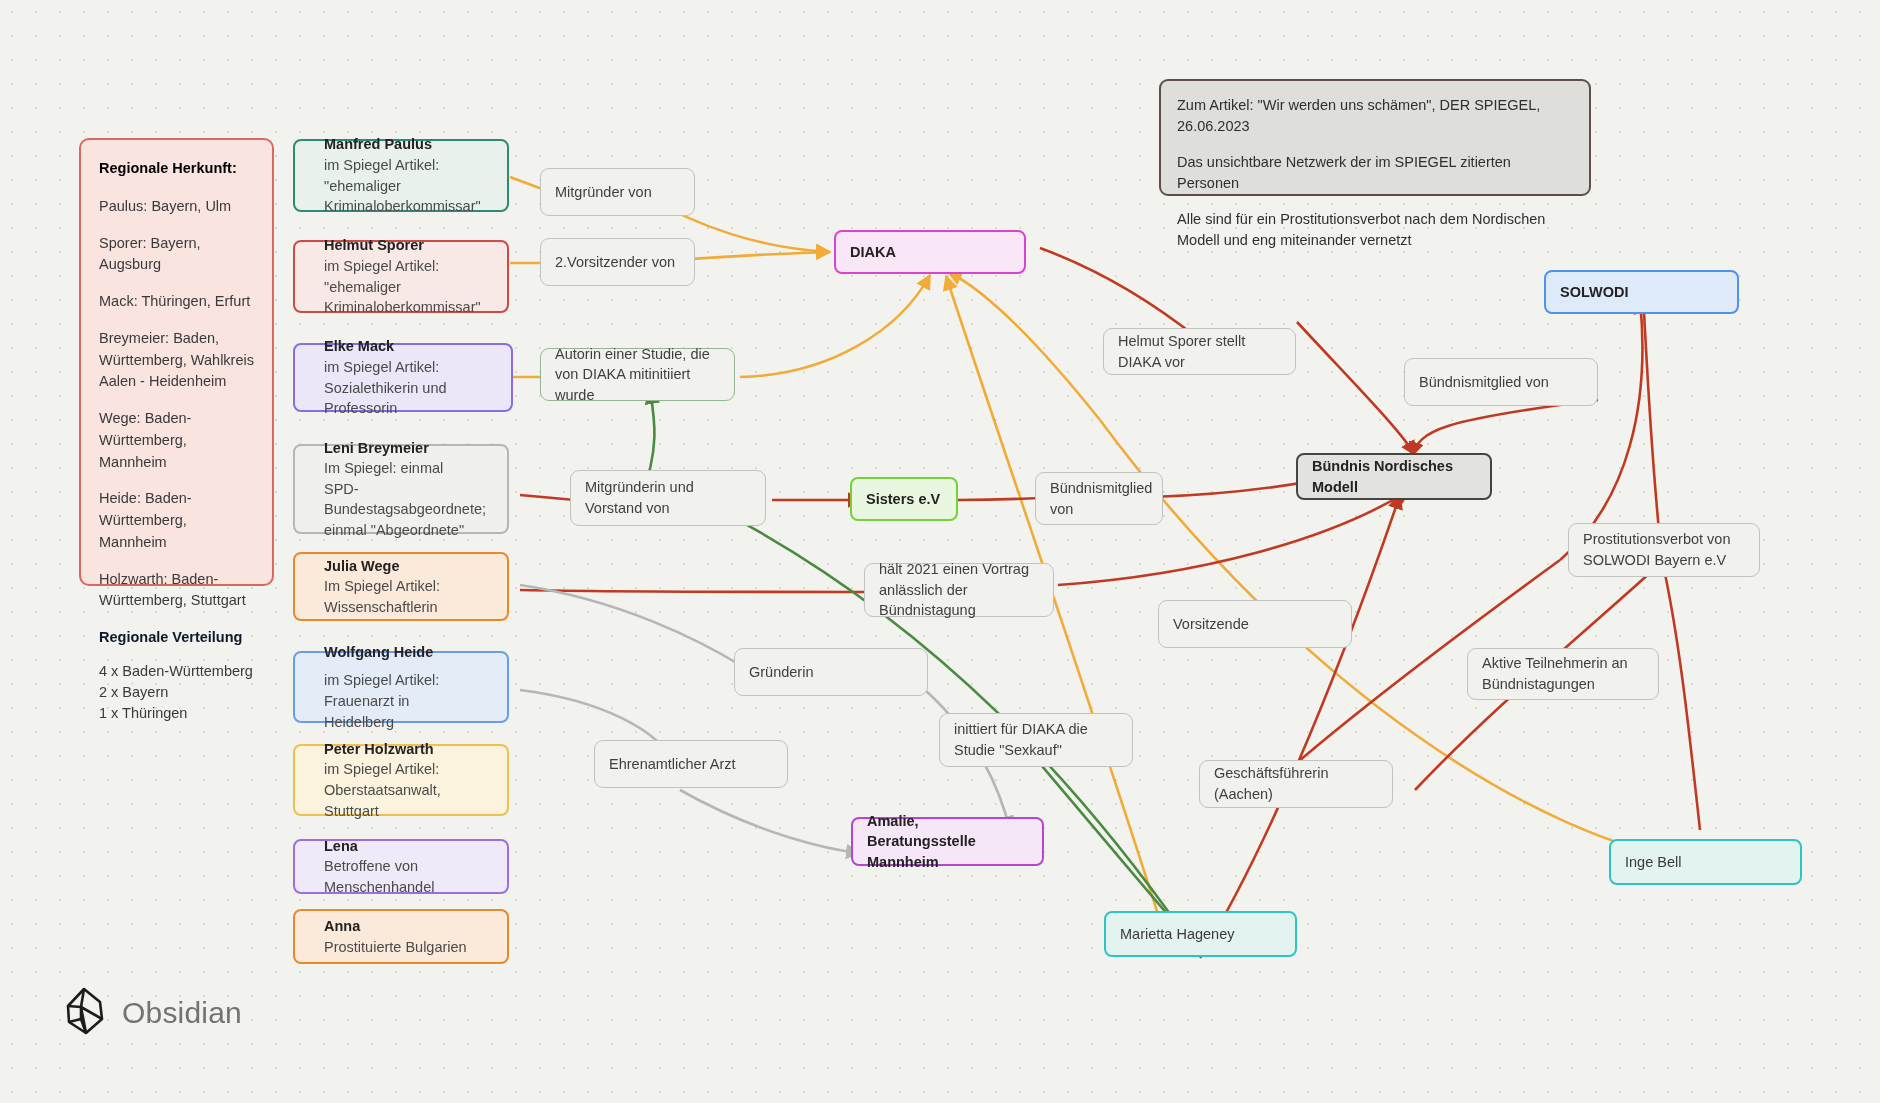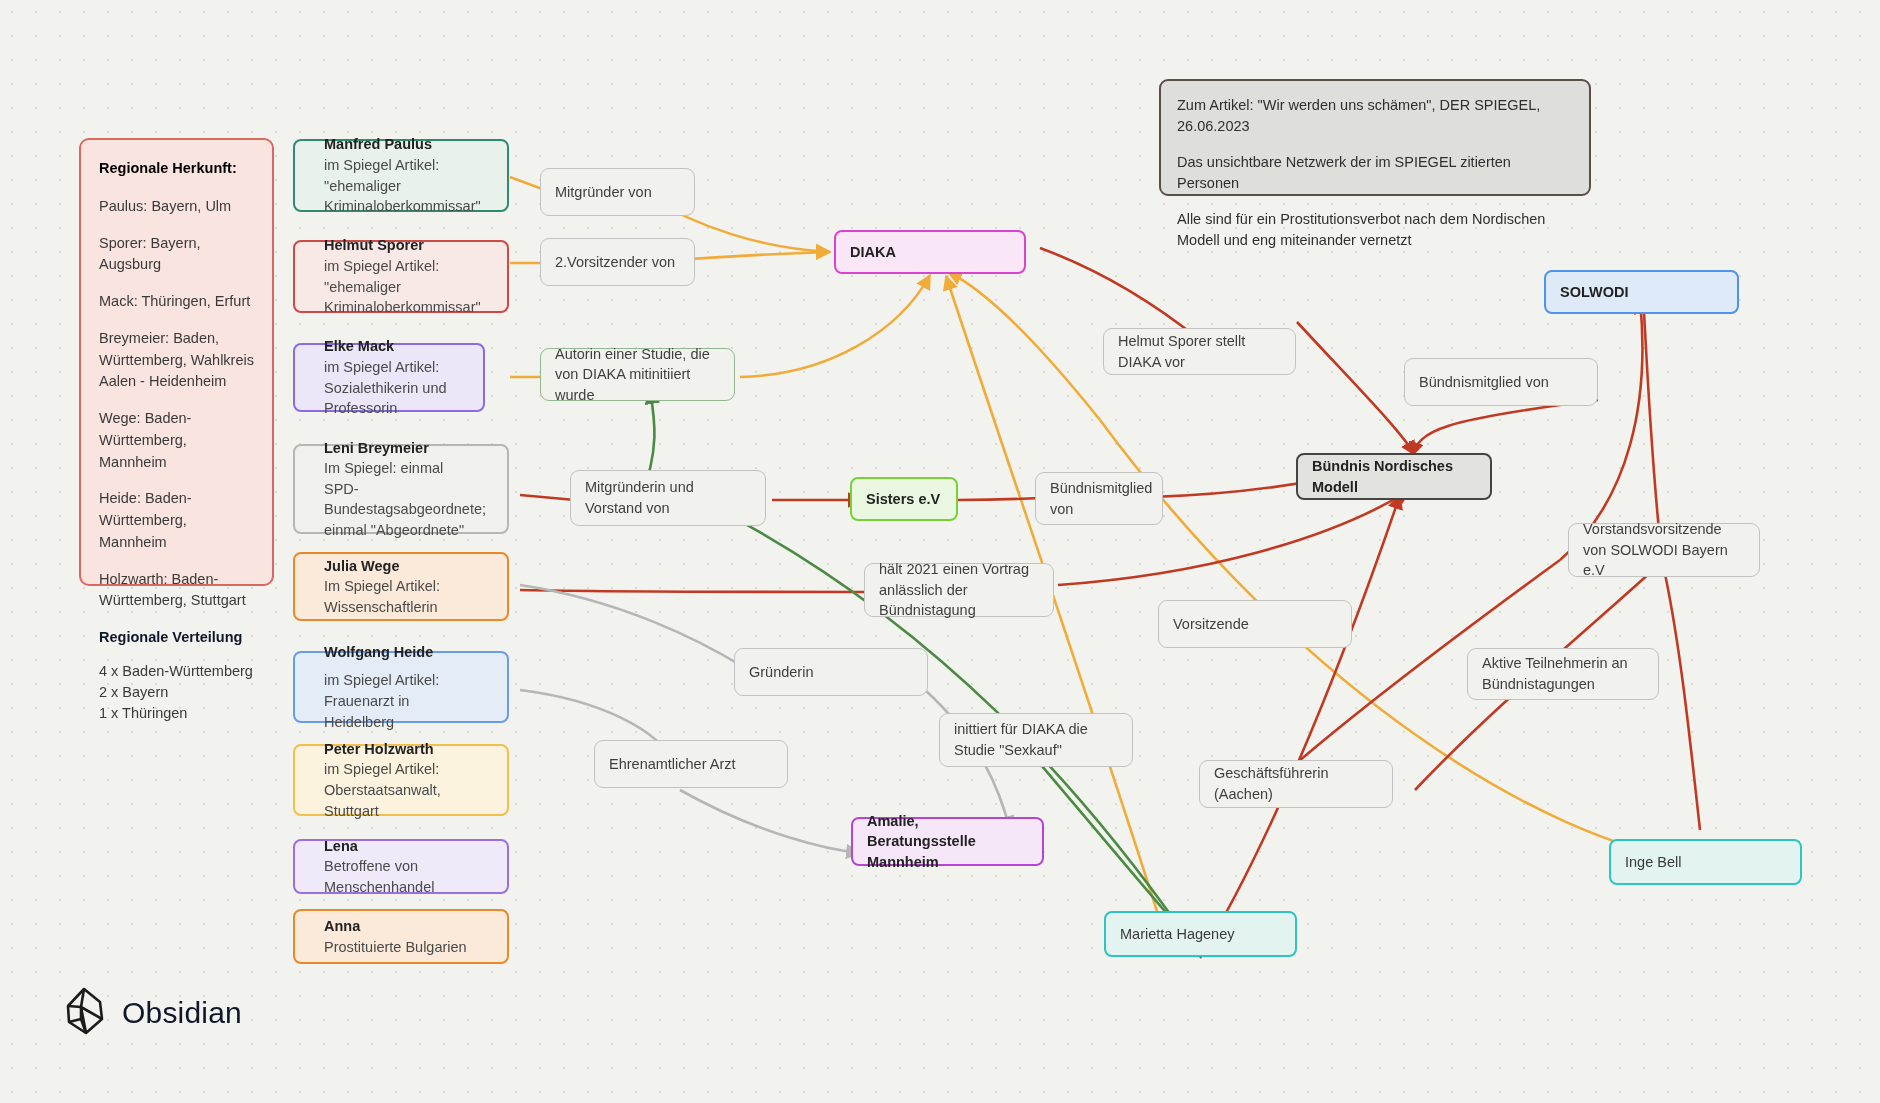--- a/index.html
+++ b/index.html
@@ -86,21 +86,21 @@
     line-height:1.42;
     color:#2f2f2f;
     box-sizing:border-box;
   }
   .infobox p{margin:0 0 16px 0;}
   .infobox p:last-child{margin-bottom:0;}
 
   .brand{
     position:absolute;left:64px;top:986px;
     display:flex;align-items:center;gap:14px;
-    color:#0f172a;
+    color:#737373;
   }
   .brand .name{font-size:30px;letter-spacing:.2px;}
 </style>
 </head>
 <body>
 
 <div id="canvas">
 
   <svg class="edges" viewBox="0 0 1880 1103">
     <defs>
@@ -186,21 +186,21 @@
   <div class="node card green" style="left:293px;top:139px;width:216px;height:73px;">
     <div class="title">Manfred Paulus</div>
     <div class="sub">im Spiegel Artikel: "ehemaliger Kriminaloberkommissar"</div>
   </div>
 
   <div class="node card red" style="left:293px;top:240px;width:216px;height:73px;">
     <div class="title">Helmut Sporer</div>
     <div class="sub">im Spiegel Artikel: "ehemaliger Kriminaloberkommissar"</div>
   </div>
 
-  <div class="node card purple" style="left:293px;top:343px;width:192px;height:69px;">
+  <div class="node card purple" style="left:293px;top:343px;width:220px;height:69px;">
     <div class="title">Elke Mack</div>
     <div class="sub">im Spiegel Artikel: Sozialethikerin und Professorin</div>
   </div>
 
   <div class="node card grey" style="left:293px;top:444px;width:216px;height:90px;">
     <div class="title">Leni Breymeier</div>
     <div class="sub">Im Spiegel: einmal SPD-Bundestagsabgeordnete; einmal "Abgeordnete"</div>
   </div>
 
   <div class="node card orange" style="left:293px;top:552px;width:216px;height:69px;">
@@ -270,21 +270,21 @@
 
   <div class="node label-box" style="left:939px;top:713px;width:194px;height:54px;">
     <span>inittiert für DIAKA die Studie "Sexkauf"</span>
   </div>
 
   <div class="node label-box" style="left:1158px;top:600px;width:194px;height:48px;">
     <span>Vorsitzende</span>
   </div>
 
   <div class="node label-box" style="left:1568px;top:523px;width:192px;height:54px;">
-    <span>Vorstandsvorsitzende von SOLWODI Bayern e.V</span>
+    <span>Prostitutionsverbot von SOLWODI Bayern e.V</span>
   </div>
 
   <div class="node label-box" style="left:1467px;top:648px;width:192px;height:52px;">
     <span>Aktive Teilnehmerin an Bündnistagungen</span>
   </div>
 
   <div class="node label-box" style="left:1199px;top:760px;width:194px;height:48px;">
     <span>Geschäftsführerin (Aachen)</span>
   </div>
 

